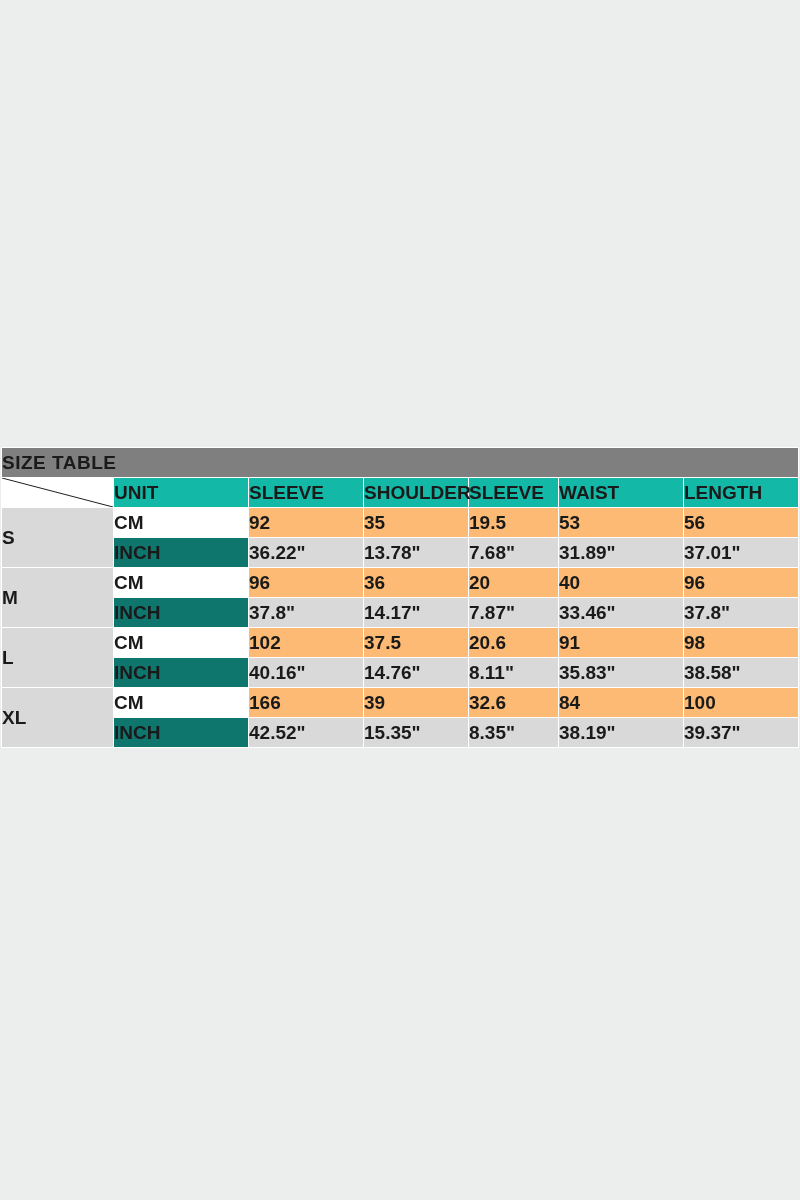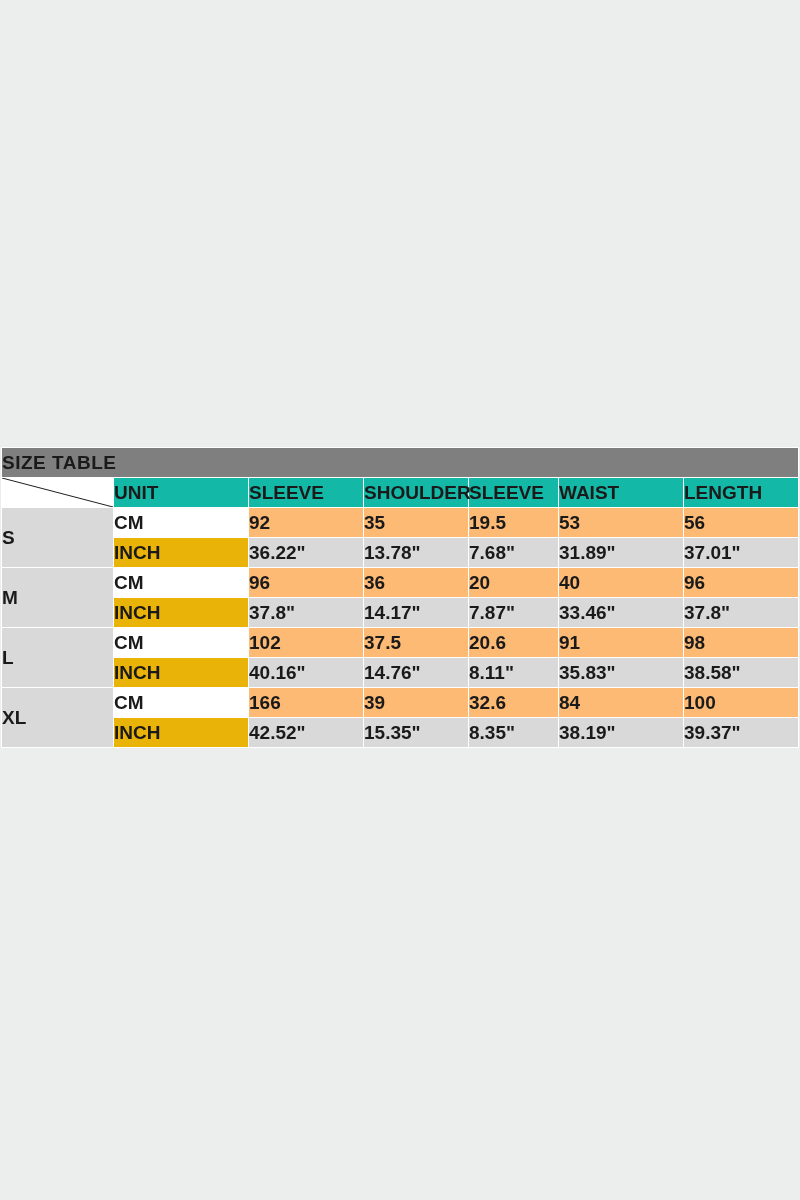--- a/index.html
+++ b/index.html
@@ -81,21 +81,21 @@
     background: #d9d9d9;
     font-size: 15px;
     font-weight: bold;
   }
 
   
   .unit-cm {
     background: #ffffff;
   }
   .unit-inch {
-    background: #eab308;
+    background: #0f766e;
   }
 
   
   .val-cm {
     background: #fdba74;
     font-weight: normal;
   }
   .val-inch {
     background: #d9d9d9;
     font-weight: normal;

